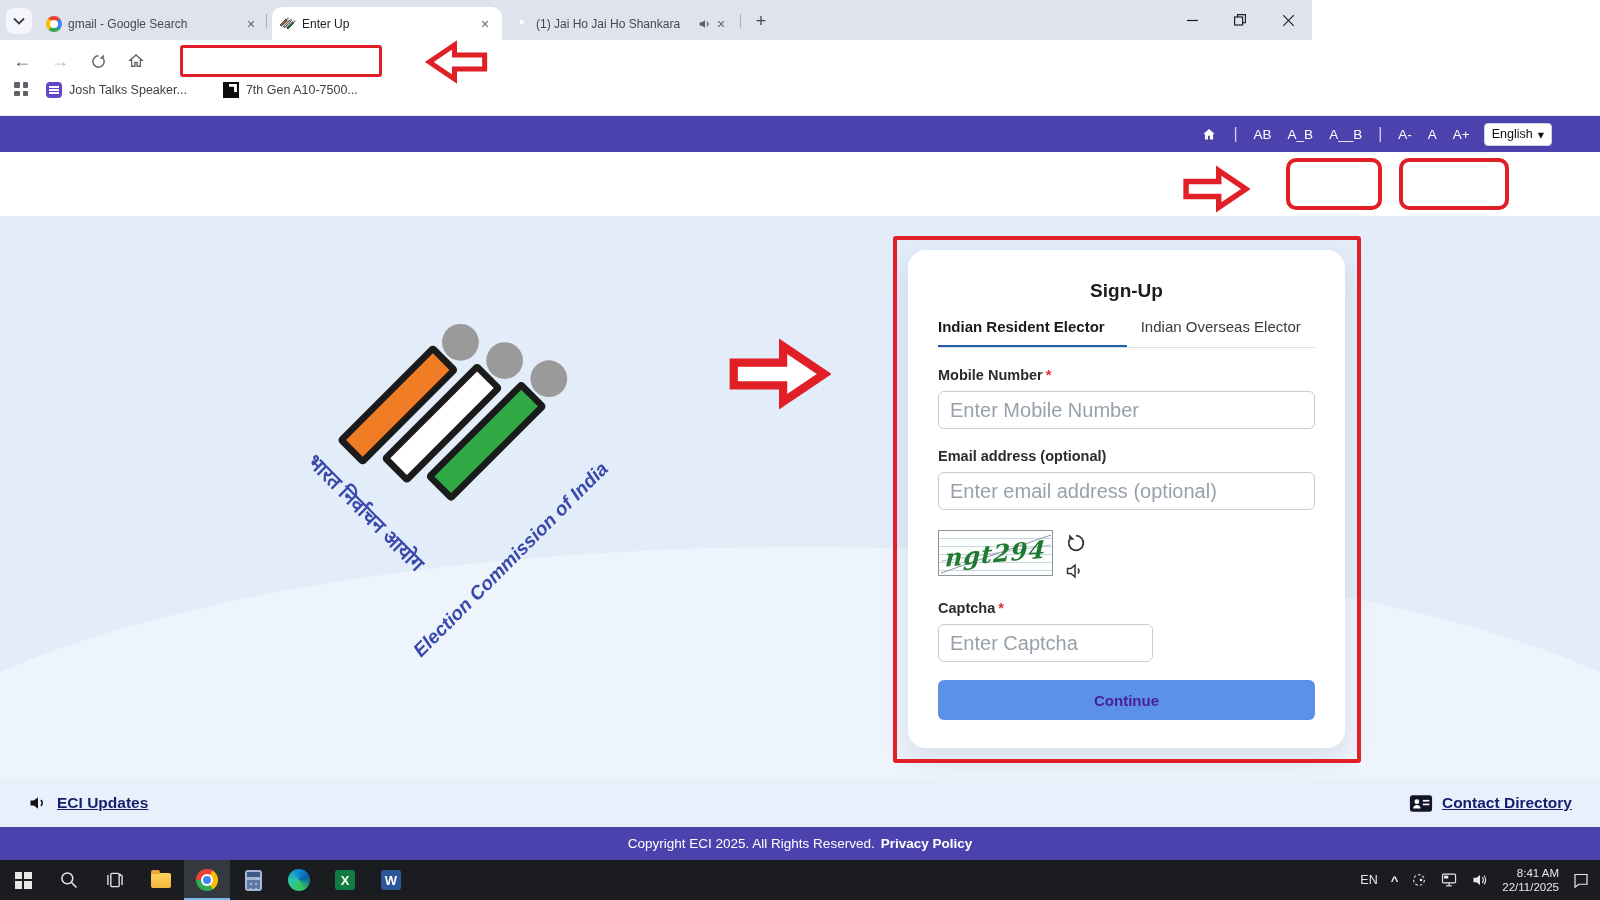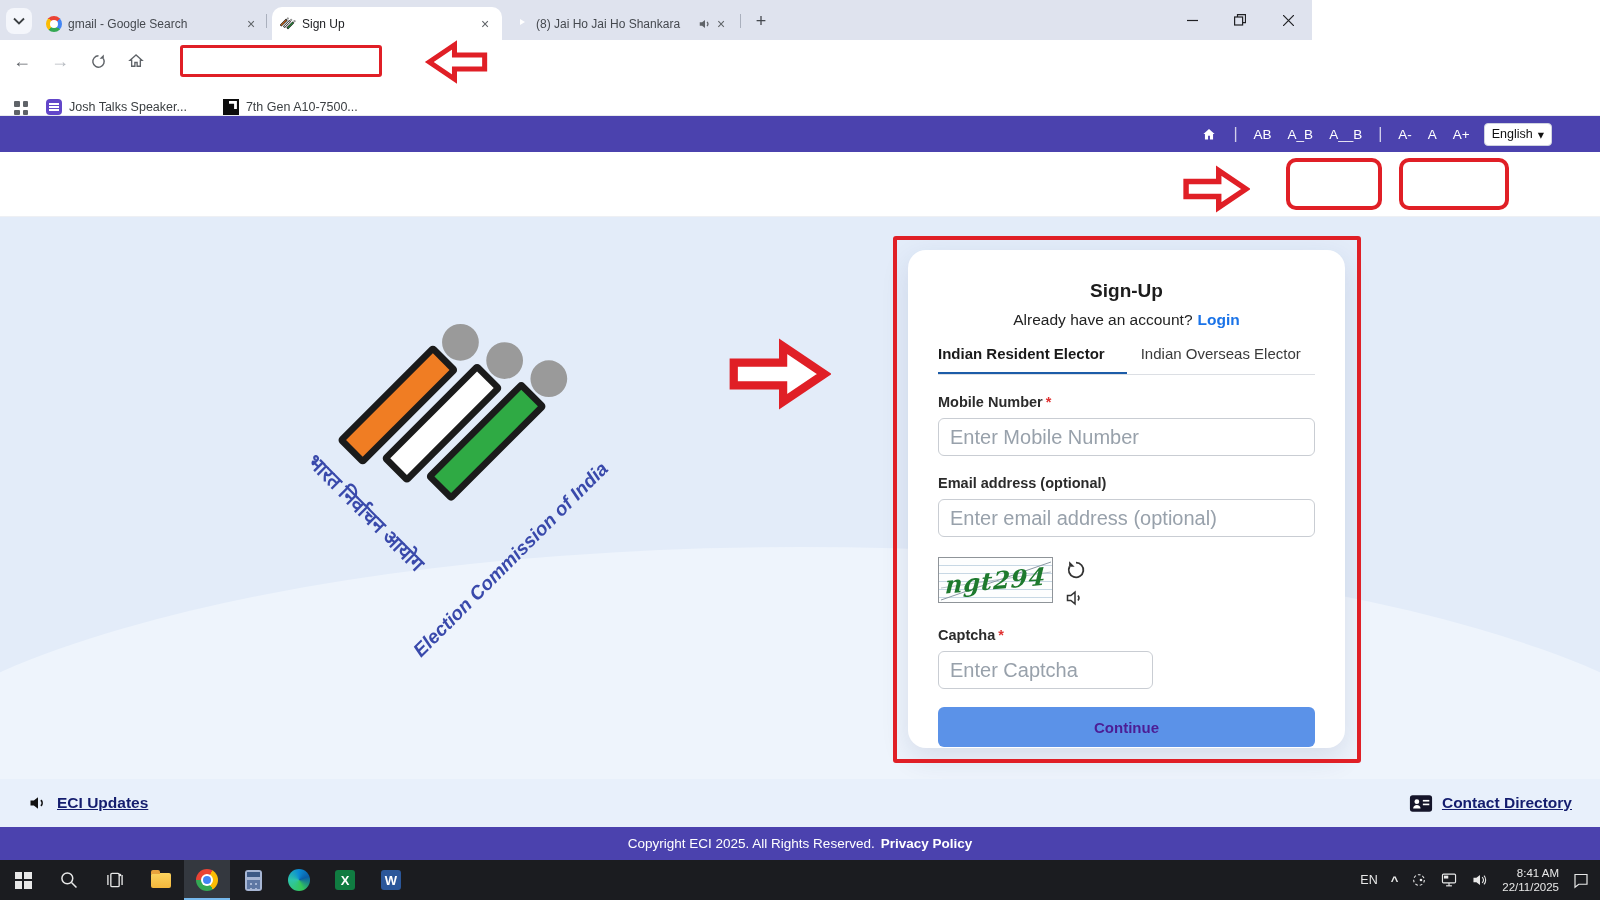--- a/index.html
+++ b/index.html
@@ -28,21 +28,21 @@
   .navbtn { width:32px; height:32px; display:flex; align-items:center; justify-content:center; font-size:18px; color:#5f6368; margin-left:6px; }
   .navbtn.disabled { color:#b6bac0; }
   .omnibox { position:absolute; left:154px; top:45px; width:1258px; height:32px; background:#f1f3f7; border:1px solid #e2e5ec; border-radius:16px; display:flex; align-items:center; padding:0 12px; }
   .omnibox .url { font-size:14px; color:#202124; margin-left:10px; }
   .toolbar-right { position:absolute; right:8px; top:44px; display:flex; align-items:center; gap:12px; }
   .avatar { width:26px; height:26px; border-radius:50%; background:radial-gradient(circle at 35% 30%,#9aa0a6,#3c4043 75%); }
   .menu-dots { font-size:16px; color:#5f6368; }
   .star { font-size:17px; color:#5f6368; }
 
   
-  .bookmarks { position:absolute; left:0; top:82px; width:1600px; height:34px; background:#fff; border-bottom:1px solid #e8eaed; display:flex; align-items:flex-end; }
+  .bookmarks { position:absolute; left:0; top:82px; width:1600px; height:34px; background:#fff; border-bottom:1px solid #e8eaed; display:flex; align-items:flex-start; }
   .apps-grid { width:14px; height:14px; margin:0 18px 0 14px; display:grid; grid-template-columns:1fr 1fr; gap:3px; }
   .apps-grid span { background:#5f6368; border-radius:1px; }
   .bookmark { display:flex; align-items:center; gap:7px; margin-right:36px; font-size:12.5px; color:#3c4043; }
   .jt-icon { width:16px; height:16px; background:#6246c9; border-radius:4px; position:relative; }
   .jt-icon::after { content:""; position:absolute; left:3px; top:4px; width:10px; height:2px; background:#fff; box-shadow:0 3px 0 #fff, 0 6px 0 #fff; }
   .amd-icon { width:16px; height:16px; background:#0c0c0c; position:relative; }
   .amd-icon::after { content:""; position:absolute; right:2px; top:2px; width:8px; height:8px; background:#fff; clip-path:polygon(0 0,100% 0,100% 100%,65% 100%,65% 35%,0 35%); }
 
   
   .access-bar { position:absolute; left:0; top:116px; width:1600px; height:36px; background:#4b42ae; display:flex; align-items:center; justify-content:flex-end; padding-right:48px; color:#fff; }
@@ -154,26 +154,26 @@
               <rect x="6" y="13" width="19" height="5" rx="1" fill="#111"></rect>
               <rect x="7.5" y="14.5" width="16" height="2" fill="#fff"></rect>
               <rect x="9" y="20" width="19" height="5" rx="1" fill="#111"></rect>
               <rect x="10.5" y="21.5" width="16" height="2" fill="#2faa44"></rect>
               <circle cx="25" cy="8.5" r="2.4" fill="#9a9a9a"></circle>
               <circle cx="28" cy="15.5" r="2.4" fill="#9a9a9a"></circle>
               <circle cx="31" cy="22.5" r="2.4" fill="#9a9a9a"></circle>
             </g>
           </svg>
       </span>
-      <span class="tab-title">Sign Up</span>
+      <span class="tab-title">Enter Up</span>
       <span class="tab-close">×</span>
     </div>
     <div class="tab" style="left:506px;width:232px;">
       <span class="favicon"><span class="yt-icon"></span></span>
-      <span class="tab-title">(8) Jai Ho Jai Ho Shankara</span>
+      <span class="tab-title">(1) Jai Ho Jai Ho Shankara</span>
       <svg width="14" height="14" viewBox="0 0 24 24">
           <path d="M3 9v6h4l5 4V5L7 9H3z" fill="#5f6368"></path>
           <path d="M15.5 8.5a5 5 0 010 7" fill="none" stroke="#5f6368" stroke-width="2"></path>
         </svg>
       <span class="tab-close">×</span>
     </div>
     <span class="tabsep" style="left:266px"></span>
     <span class="tabsep" style="left:740px"></span>
     <div class="newtab">+</div>
     <div class="wincontrols">
@@ -335,23 +335,20 @@
           <rect x="94" y="193" width="167" height="32" fill="#2faa44"></rect>
           <circle cx="298" cy="209" r="25" fill="#9a9a9a"></circle>
         </g>
       </svg>
       <div class="wm-text wm-hindi">भारत निर्वाचन आयोग</div>
       <div class="wm-text wm-english">Election Commission of India</div>
     </div>
 
     <div class="card">
       <div class="card-title">Sign-Up</div>
-      <div class="card-sub">
-        <span>Already have an account?</span><span class="login-link">Login</span>
-      </div>
       <div class="form-tabs">
         <div class="form-tab active">Indian Resident Elector</div>
         <div class="form-tab">Indian Overseas Elector</div>
       </div>
 
       <div class="field-label">
         <span>Mobile Number</span><span class="req">*</span>
       </div>
       <input class="field-input" placeholder="Enter Mobile Number" style="">
 

